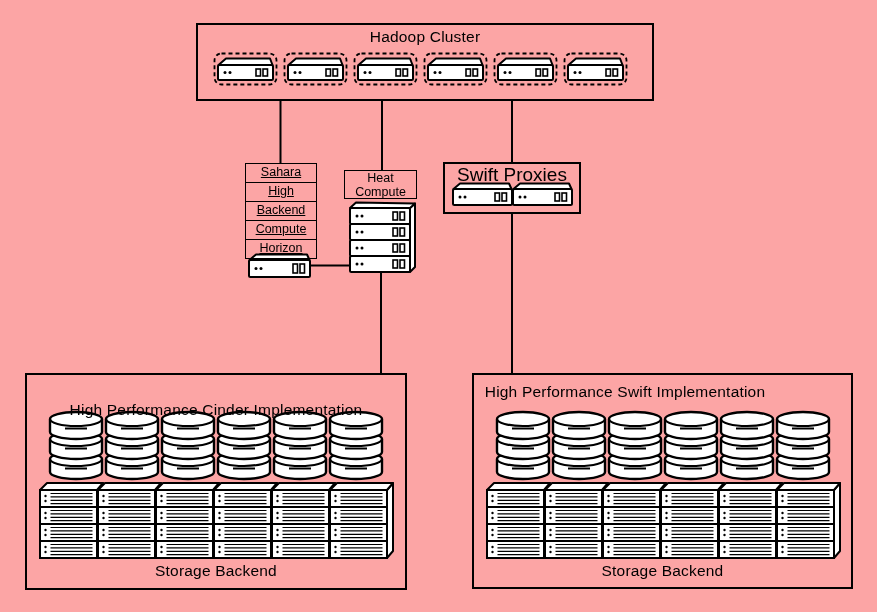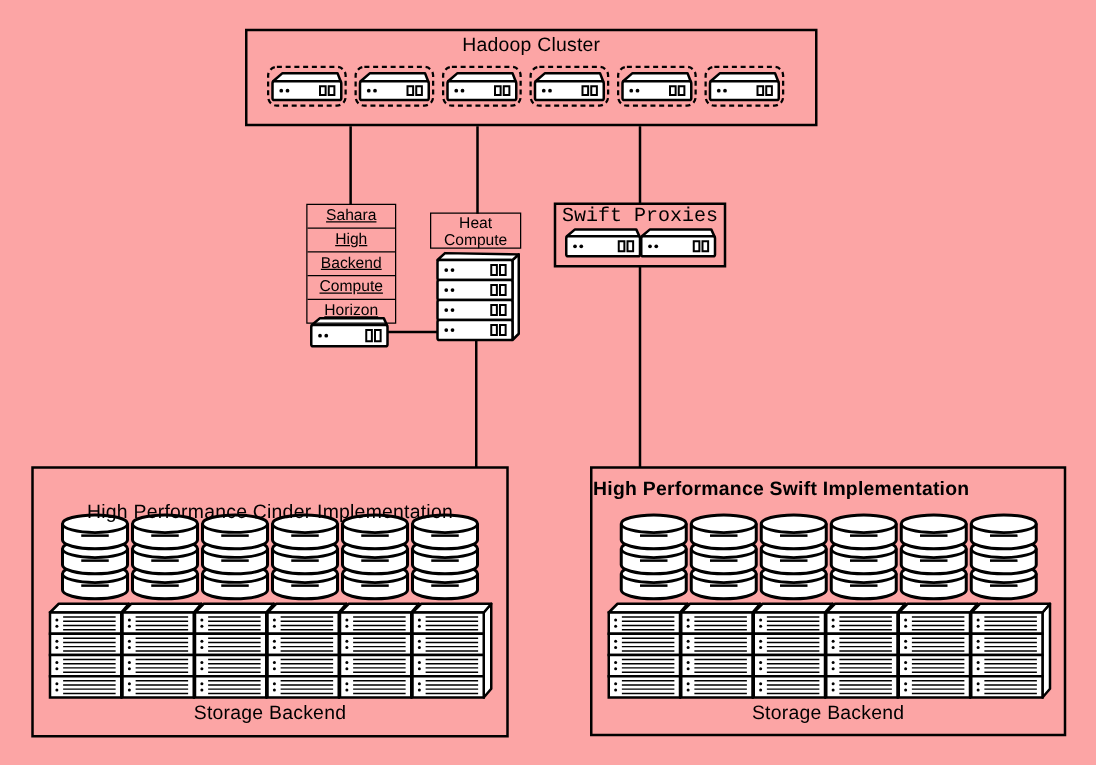--- a/index.html
+++ b/index.html
@@ -16,26 +16,26 @@
   .hadoop-title{left:196px;top:28px;width:458px;}
   
   .services{left:245px;top:163px;width:72px;border:1.5px solid #000;}
   .srow{height:18px;line-height:17px;text-align:center;font-size:12.5px;border-bottom:1.5px solid #000;text-decoration:underline;}
   .srow:last-child{border-bottom:none;text-align:center;}
   
   .nova-box{left:344px;top:170px;width:73px;height:29px;border:1.5px solid #000;
     text-align:center;font-size:12.5px;line-height:13.5px;padding-top:1px;}
   
   .swiftp-box{left:443px;top:162px;width:138px;height:52px;border:2px solid #000;}
-  .swiftp-title{left:443px;top:164px;width:138px;text-align:center;font-size:16px;font-family:Liberation Mono, monospace;}
+  .swiftp-title{left:443px;top:164px;width:138px;text-align:center;font-size:19px;}
   
   .cinder-box{left:25px;top:373px;width:382px;height:217px;}
   .swifti-box{left:472px;top:373px;width:381px;height:216px;}
   .impl-title-cinder{left:25px;top:383px;width:382px;margin-top:18px;}
-  .impl-title-swift{left:472px;top:383px;width:306px;font-weight:bold;}
+  .impl-title-swift{left:472px;top:383px;width:306px;}
   .footer-cinder{left:25px;top:562px;width:382px;}
   .footer-swift{left:472px;top:562px;width:381px;}
 </style>
 </head>
 <body>
 
 <div class="canvas">
 
   <svg id="icon-layer" viewBox="0 0 877 612" xmlns="http://www.w3.org/2000/svg">
       <line x1="280.5" y1="101" x2="280.5" y2="164" stroke="#000000" stroke-width="2"></line>

